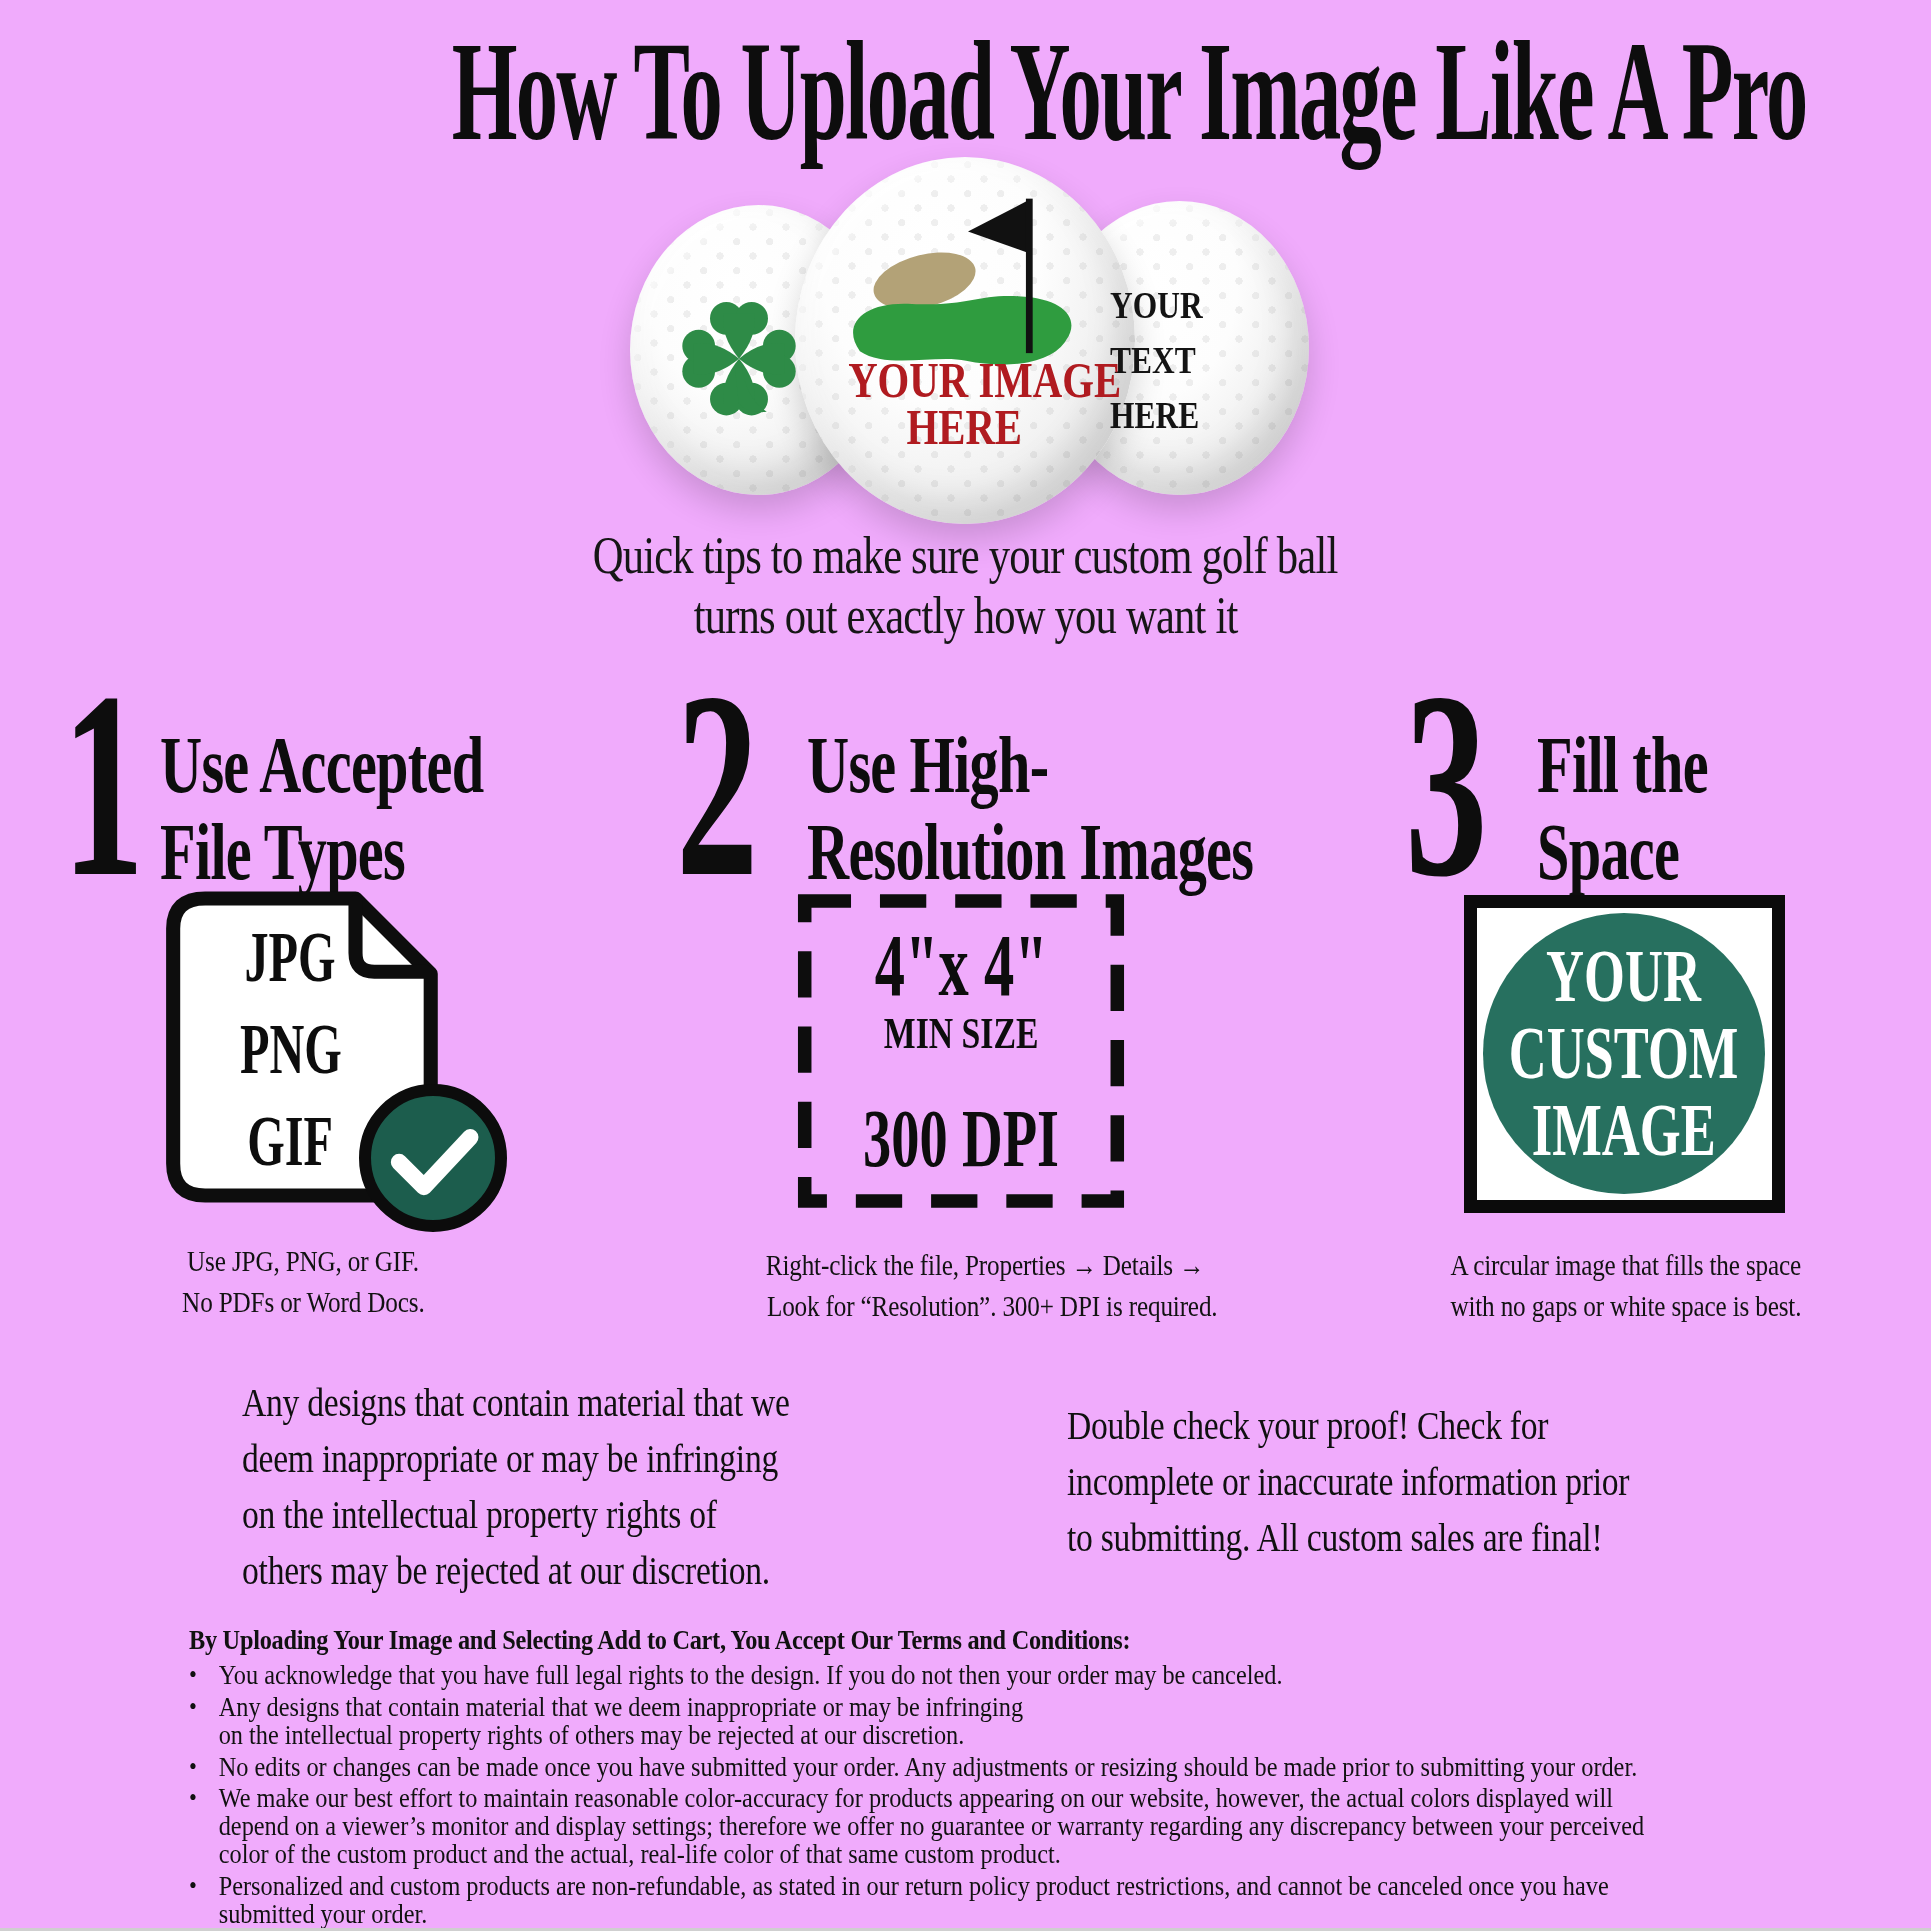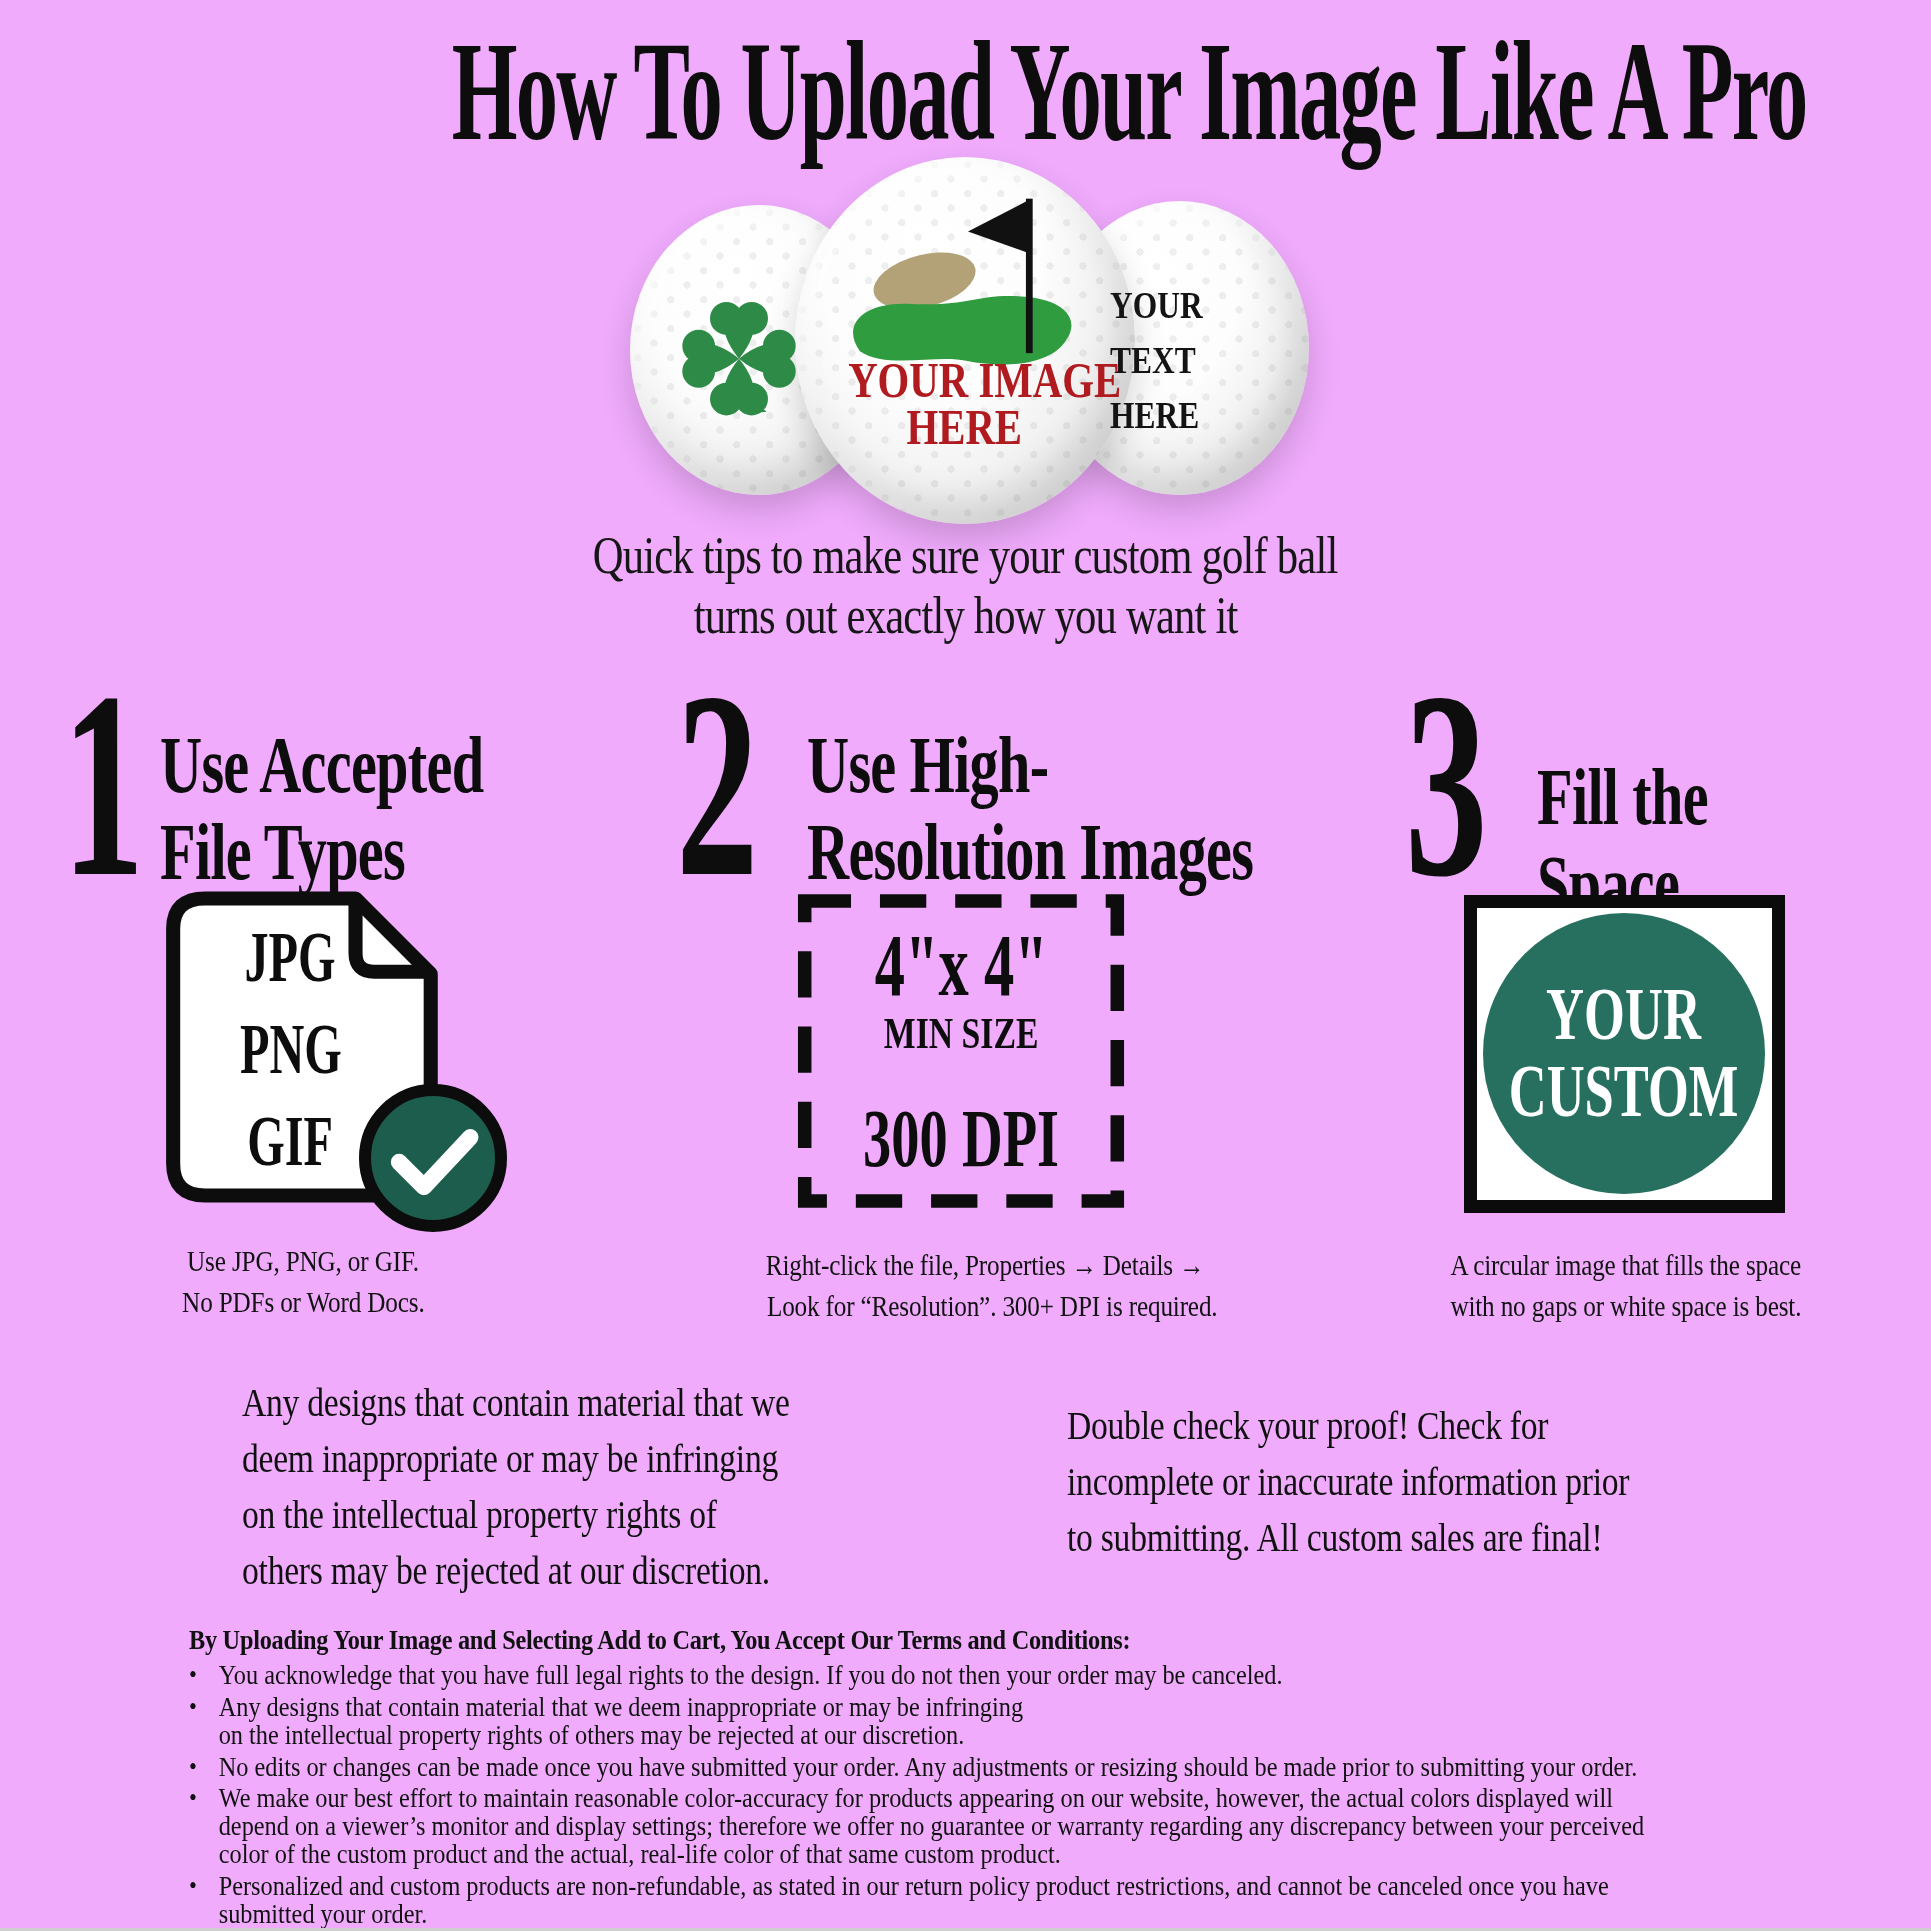--- a/index.html
+++ b/index.html
@@ -45,21 +45,21 @@
   
   .subtitle{position:absolute;left:0;right:0;top:526px;text-align:center;font-size:52px;line-height:60px;color:#161616;}
   .subtitle .sqzc{transform:scaleX(.82);letter-spacing:-1px;}
 
   
   .step-num{position:absolute;top:652px;font-size:266px;line-height:266px;font-weight:700;}
   .step-num .sqz{transform:scaleX(.62);}
   .num-1{left:62px;} .num-2{left:676px;} .num-3{left:1405px;}
   .step-title{position:absolute;top:722px;font-size:81px;line-height:87px;font-weight:700;letter-spacing:-1px;}
   .step-title .sqz{transform:scaleX(.72);display:block;}
-  .st-1{left:160px;} .st-2{left:807px;} .st-3{left:1537px;margin-top:32px;}
+  .st-1{left:160px;} .st-2{left:807px;} .st-3{left:1537px;}
 
   
   .doc{position:absolute;left:160px;top:886px;width:282px;height:322px;}
   .doc-labels{
     position:absolute;left:160px;top:911px;width:261px;text-align:center;
     font-size:71px;line-height:92px;font-weight:700;
   }
   .doc-labels .sqzc{transform:scaleX(.68);}
   .check-badge{
     position:absolute;left:359px;top:1084px;width:124px;height:124px;border-radius:50%;
@@ -218,20 +218,21 @@
   <div class="dash-inner">
     <div class="size-label"><span class="sqzc">4"x 4"</span></div>
     <div class="min-label"><span class="sqzc">MIN SIZE</span></div>
     <div class="dpi-label"><span class="sqzc">300 DPI</span></div>
   </div>
 
   <div class="frame">
     <div class="badge-circle">
       <div><span class="sqzc">YOUR</span></div>
       <div><span class="sqzc">CUSTOM</span></div>
+      <div><span class="sqzc">IMAGE</span></div>
     </div>
   </div>
 
   <div class="caption cap-1">
     <div><span class="sqzc">Use JPG, PNG, or GIF.</span></div>
     <div><span class="sqzc">No PDFs or Word Docs.</span></div>
   </div>
   <div class="caption cap-2">
     <div><span class="sqzc">Right-click the file, Properties → Details →</span></div>
     <div><span class="sqzc">Look for “Resolution”. 300+ DPI is required.</span></div>

